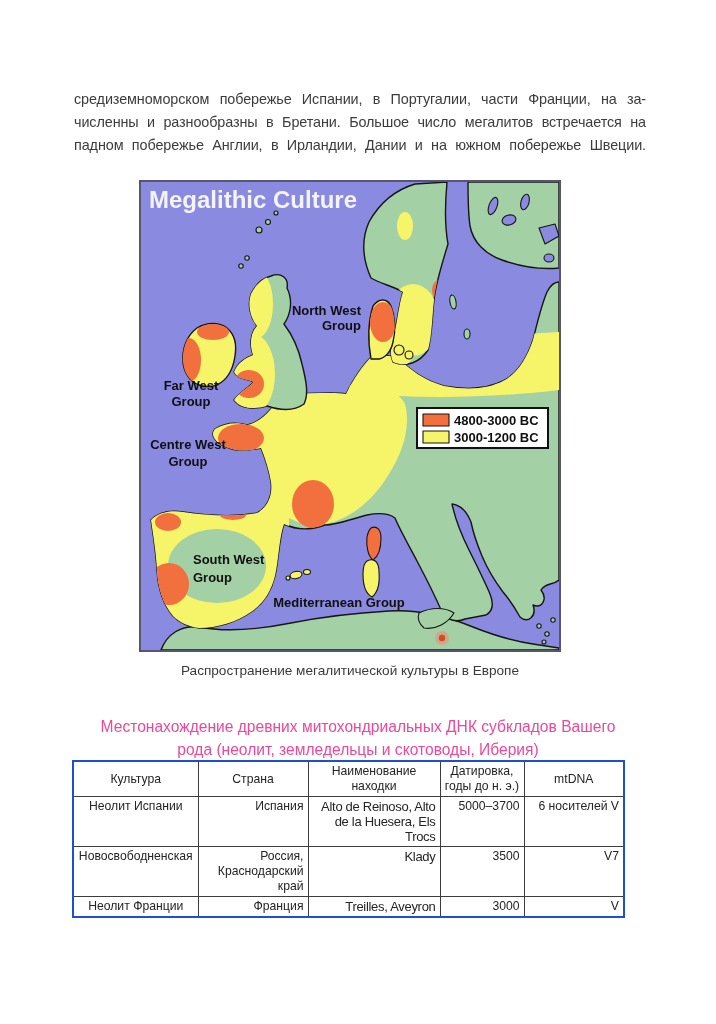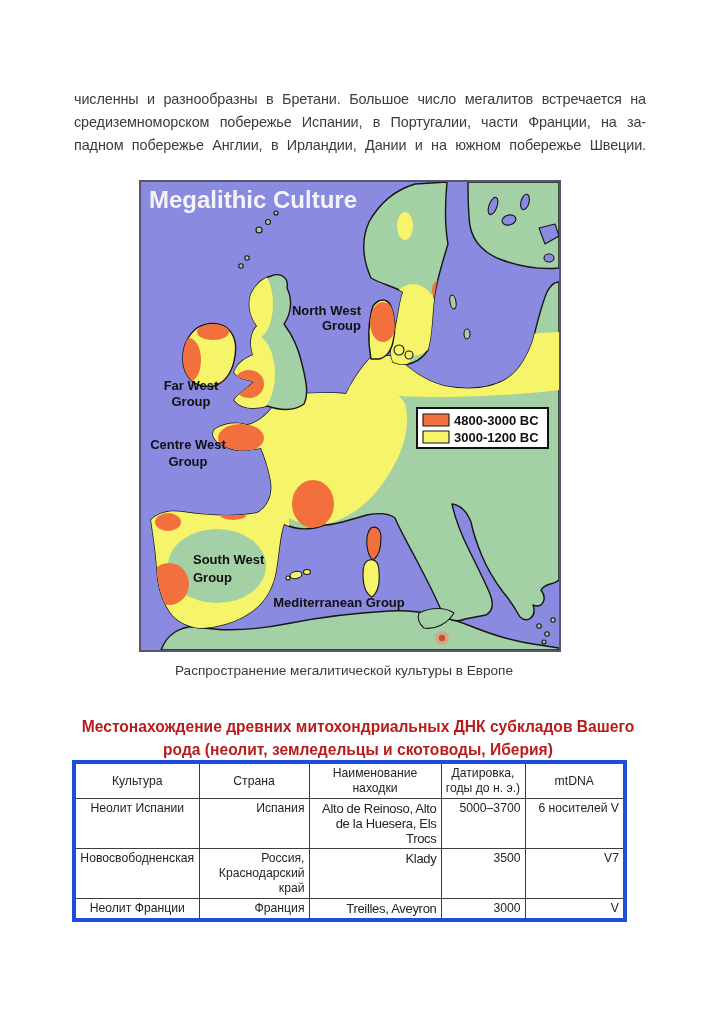--- a/index.html
+++ b/index.html
@@ -4,26 +4,26 @@
 <style>
   html,body{margin:0;padding:0;background:#ffffff;}
   .page{position:relative;width:716px;height:1024px;background:#fff;overflow:hidden;
         font-family:"Liberation Sans",sans-serif;}
   .para{position:absolute;left:74px;top:88px;width:572px;color:#3c3c3c;
         font-size:14.4px;line-height:23px;letter-spacing:-0.1px;}
   .pline{text-align:justify;text-align-last:justify;}
   .map-wrap{position:absolute;left:139px;top:180px;width:418px;height:468px;
         border:2px solid #565672;background:#8a8ae0;}
   .map-wrap svg{display:block;}
-  .caption{position:absolute;left:135px;top:663px;width:418px;text-align:center;
+  .caption{position:absolute;left:141px;top:663px;width:418px;text-align:center;
         font-size:13.6px;color:#3a3a3a;}
   .ttitle{position:absolute;left:8px;top:715px;width:700px;text-align:center;
-        font-weight:bold;font-size:15.6px;line-height:23px;color:#b91c1c;}
+        font-weight:normal;font-size:15.6px;line-height:23px;color:#ec4899;}
   table.dtable{position:absolute;left:72px;top:760px;width:551px;border-collapse:collapse;
-        table-layout:fixed;font-size:12.2px;color:#242424;border:4px solid #1d4ed8;}
+        table-layout:fixed;font-size:12.2px;color:#242424;border:2px solid #1d4ed8;}
   .dtable th,.dtable td{border:1px solid #3d3d3d;padding:2px 4px;font-weight:normal;
         line-height:15px;overflow:hidden;}
   .dtable th{vertical-align:middle;text-align:center;height:30px;}
   .dtable td{vertical-align:top;text-align:right;}
   .dtable td.cl{text-align:center;}
   .dtable td.name{font-size:13px;letter-spacing:-0.3px;}
   .dtable tr.r1 td{height:27px;}
   .dtable tr.r2 td{height:44px;}
   .dtable tr.r3 td{height:14px;}
   
@@ -33,22 +33,22 @@
   .mlabel{font-family:"Liberation Sans",sans-serif;font-size:13px;font-weight:bold;fill:#101010;}
   .mtitle{font-family:"Liberation Sans",sans-serif;font-size:24px;font-weight:bold;}
   .legtext{font-family:"Liberation Sans",sans-serif;font-size:13px;font-weight:bold;fill:#101010;}
 </style>
 </head>
 <body>
 
 <div class="page">
 
   <div class="para">
+    <div class="pline">средиземноморском побережье Испании, в Португалии, части Франции, на за-</div>
     <div class="pline">численны и разнообразны в Бретани. Большое число мегалитов встречается на</div>
-    <div class="pline">средиземноморском побережье Испании, в Португалии, части Франции, на за-</div>
     <div class="pline">падном побережье Англии, в Ирландии, Дании и на южном побережье Швеции.</div>
   </div>
 
   <div class="map-wrap">
     <svg width="418" height="468" viewBox="0 0 418 468">
       <defs>
         <path id="pContinent" d="M 205,212 C 212,198 221,184 231,174 L 256,174 C 268,188 285,199 303,204 C 330,209 348,206 362,199 C 376,192 386,176 392,158 C 396,142 400,124 406,110 C 410,102 414,100 418,100 L 418,398 C 411,404 405,400 400,408 C 407,417 401,427 392,423 C 396,434 387,442 379,435 C 374,426 368,417 362,410 C 353,398 346,386 341,374 C 336,362 332,350 330,340 C 326,330 319,323 311,322 C 314,336 320,352 328,368 C 336,384 344,400 349,412 C 353,422 352,429 345,433 L 324,437 C 315,441 306,438 301,430 C 294,414 285,396 276,379 C 267,362 258,346 254,336 C 246,330 236,331 226,333 C 210,337 196,343 184,343 C 170,348 155,348 143,342 C 138,356 138,376 134,394 C 130,410 122,422 110,430 C 96,440 76,446 58,446 C 48,445 38,440 32,434 C 22,422 17,406 16,388 C 15,370 12,352 10,338 C 18,330 30,328 42,330 C 68,334 94,335 116,331 C 126,326 132,314 130,300 C 128,288 124,276 120,266 C 110,268 98,270 88,266 C 76,262 68,254 74,247 C 84,241 96,240 106,243 C 116,241 124,234 130,227 C 136,220 140,214 146,213 C 162,211 176,211 190,211 C 195,211 200,211 205,212 Z"></path>
         <path id="pBritain" d="M 130,94 C 140,90 148,96 146,106 C 152,118 150,132 143,142 C 152,154 158,168 161,182 C 165,198 168,212 163,222 C 152,230 138,228 126,224 C 112,228 99,226 93,218 C 99,210 107,206 113,200 C 105,196 97,198 93,190 C 97,180 105,176 112,173 C 108,162 110,150 116,144 C 110,136 106,124 110,112 C 115,102 122,96 130,94 Z"></path>
         <path id="pIreland" d="M 56,146 C 66,140 78,140 86,146 C 93,152 96,162 94,174 C 92,188 86,198 76,203 C 64,207 52,203 46,193 C 40,183 41,168 46,158 C 49,152 52,149 56,146 Z"></path>
         <path id="pScandi" d="M 230,96 C 222,78 220,58 228,40 C 238,22 254,8 274,2 L 306,0 C 304,22 304,46 307,62 C 301,82 295,100 293,118 C 291,136 291,154 287,168 C 279,180 266,186 252,180 C 248,172 250,160 254,148 C 257,136 258,122 262,110 C 252,104 240,102 230,96 Z"></path>

